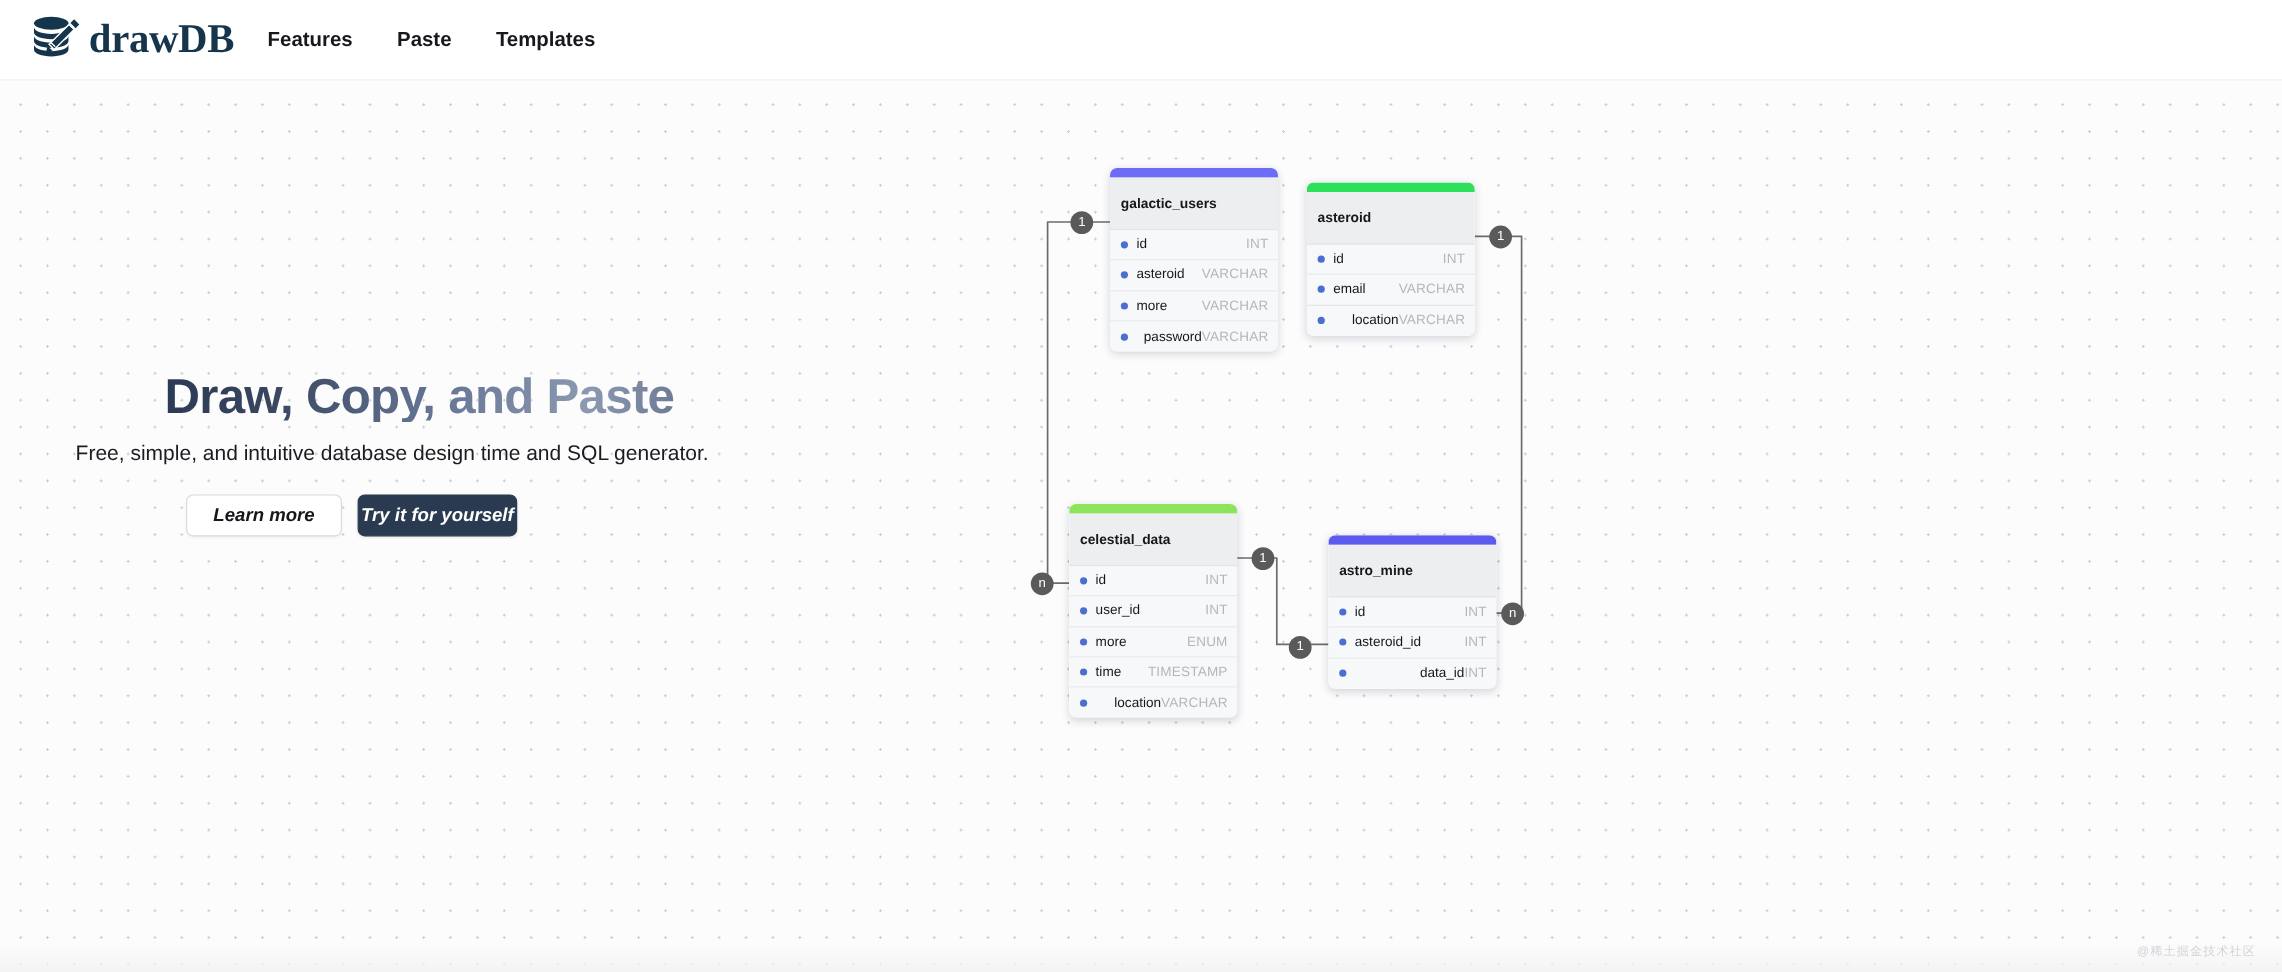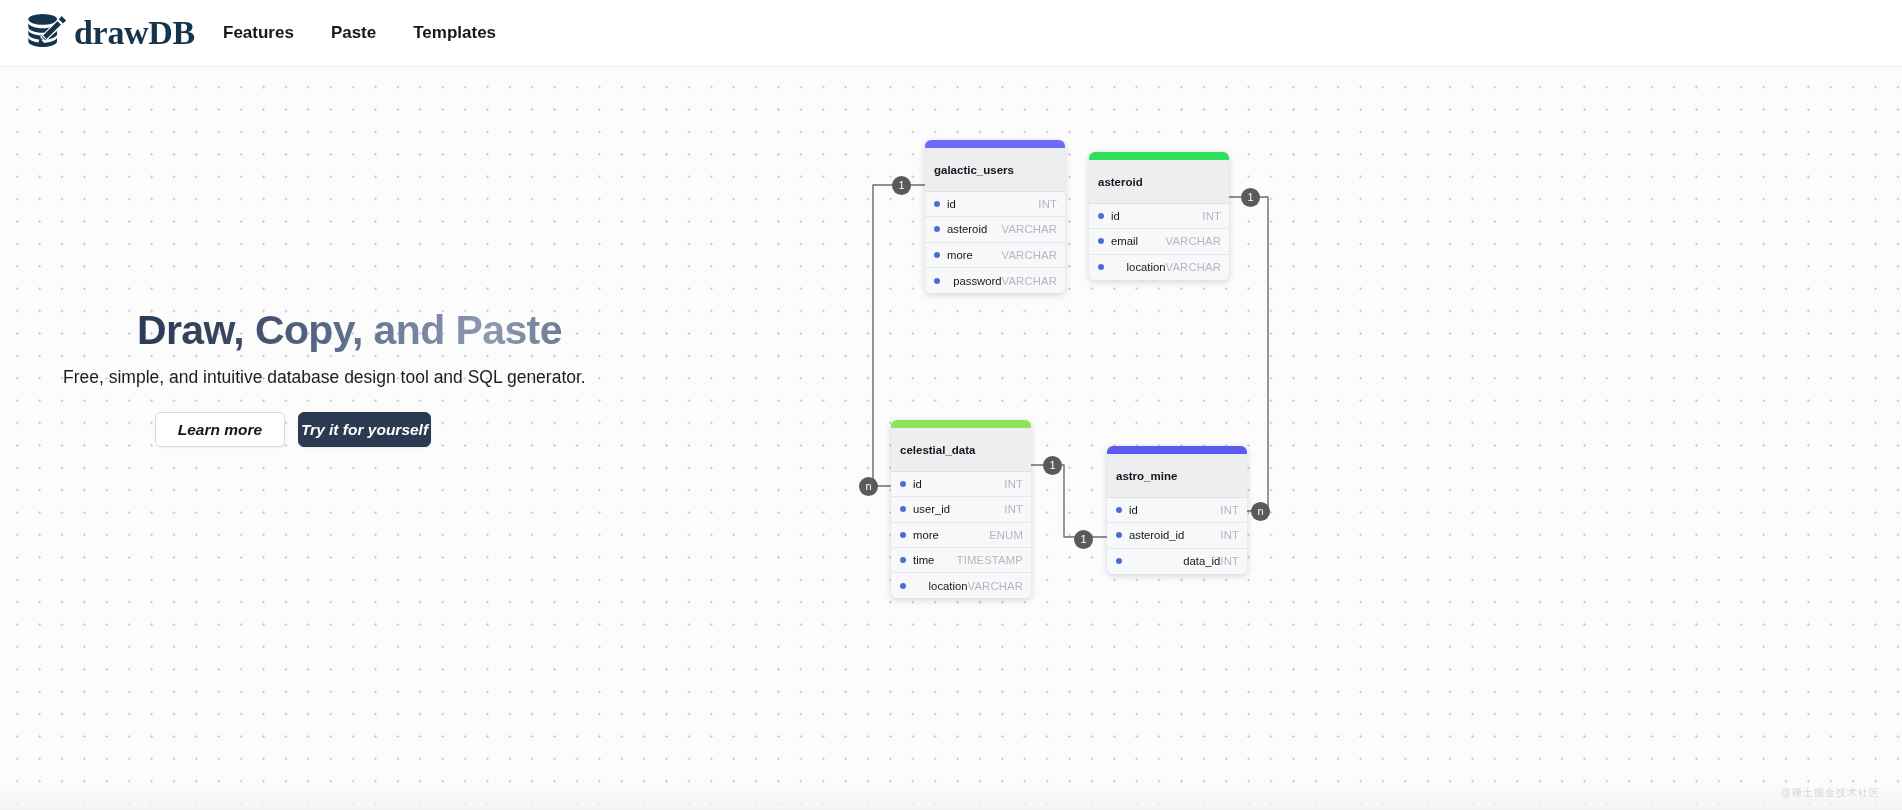--- a/index.html
+++ b/index.html
@@ -253,21 +253,21 @@
           <div class="card-badge" style="left: 859px; top: 410px;">n</div>
           <div class="card-badge" style="left: 1241px; top: 121px;">1</div>
           <div class="card-badge" style="left: 1251px; top: 435px;">n</div>
           <div class="card-badge" style="left: 1043px; top: 389px;">1</div>
           <div class="card-badge" style="left: 1074px; top: 463px;">1</div>
         </div>
     </div>
 
     <div id="hero">
       <h1 id="hero-title">Draw, Copy, and Paste</h1>
-      <p id="hero-sub">Free, simple, and intuitive database design tool and SQL generator.</p>
+      <p id="hero-sub">Free, simple, and intuitive database design time and SQL generator.</p>
       <div id="hero-buttons">
         <div class="btn" id="btn-learn">Learn more</div>
         <div class="btn" id="btn-try">Try it for yourself</div>
       </div>
     </div>
 
     <div id="canvas-fade"></div>
   </div>
 
   <div id="header">

